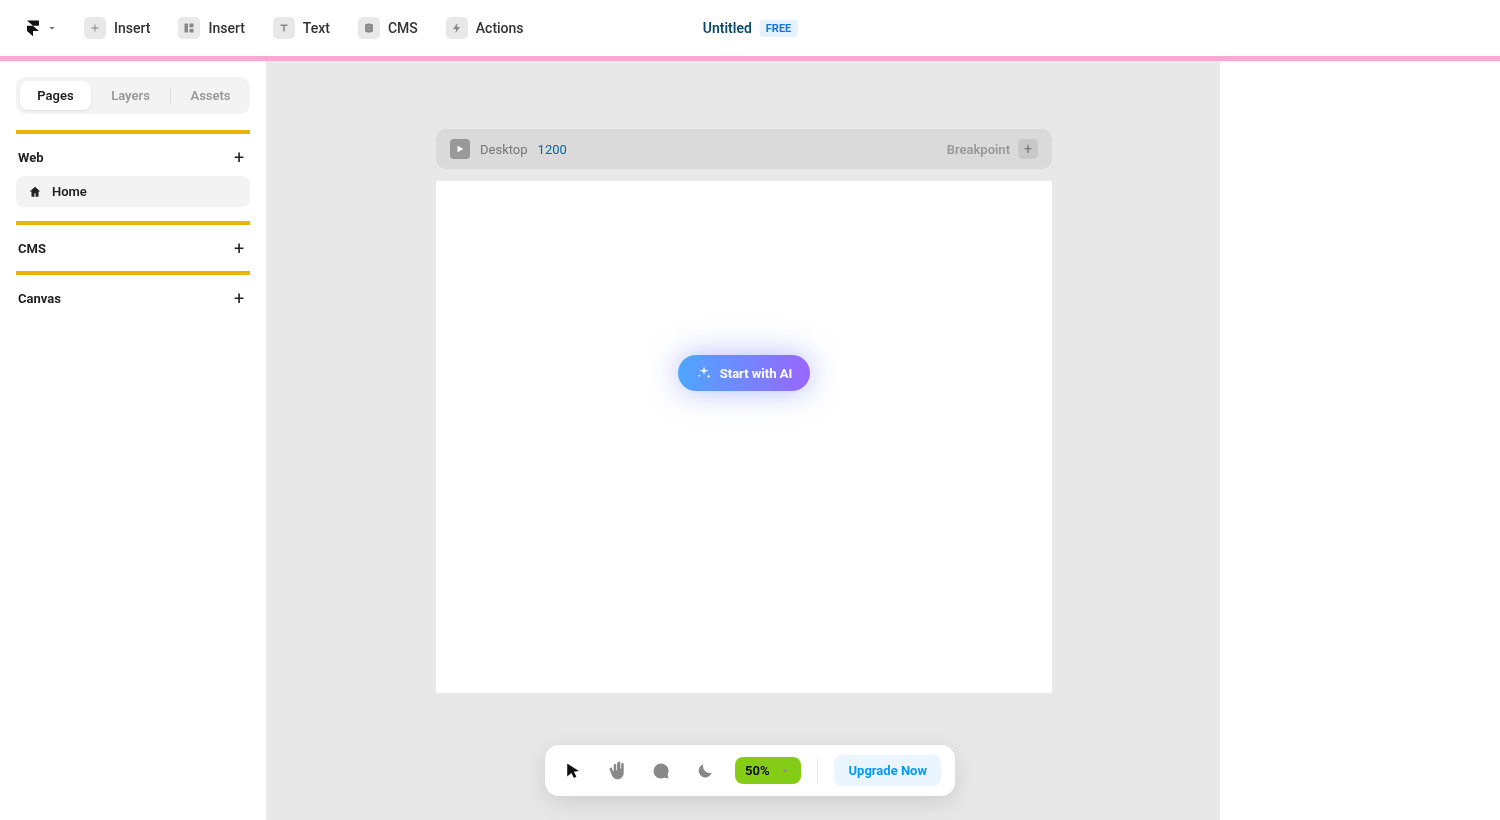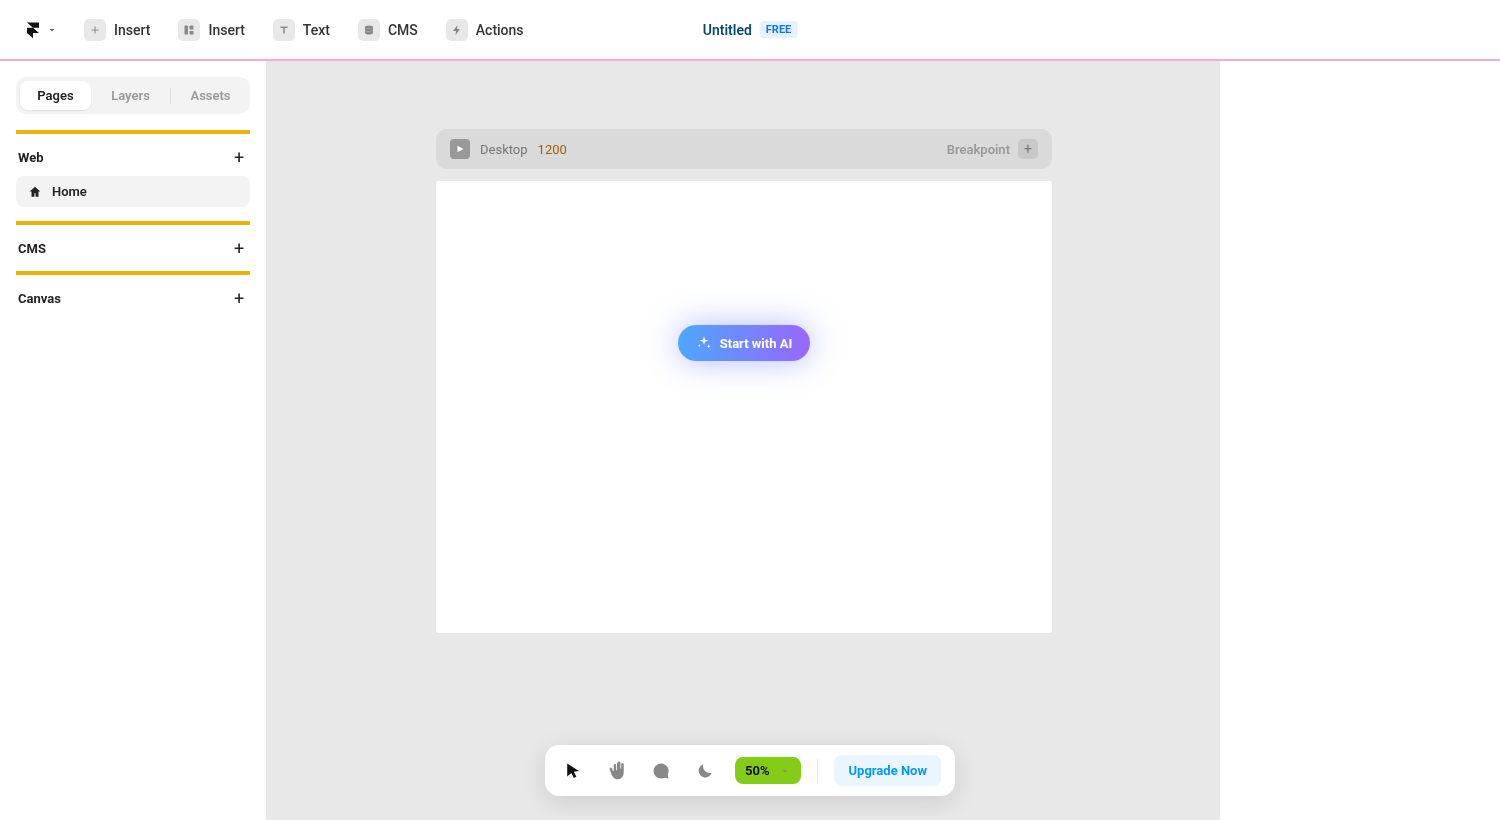--- a/index.html
+++ b/index.html
@@ -1,19 +1,19 @@
 <!DOCTYPE html>
 <html><head>
 <meta charset="utf-8">
 <style>
 * { margin: 0; padding: 0; box-sizing: border-box; font-family: -apple-system, BlinkMacSystemFont, "Segoe UI", Roboto, sans-serif; }
 body { width: 1500px; height: 820px; background: #fff; overflow: hidden; position: relative; }
 
 
-.topbar { height: 61px; border-bottom: 2px solid #f9a8d4; display: flex; align-items: center; padding: 0 16px; justify-content: space-between; }
+.topbar { height: 61px; border-bottom: 5px solid #f9a8d4; display: flex; align-items: center; padding: 0 16px; justify-content: space-between; }
 .topbar-left { display: flex; align-items: center; gap: 8px; }
 .logo-btn { display: flex; align-items: center; gap: 4px; padding: 6px 8px; border-radius: 8px; cursor: pointer; }
 .tool-btn { display: flex; align-items: center; gap: 8px; padding: 6px 10px; border-radius: 8px; cursor: pointer; font-size: 14px; font-weight: 500; color: #333; }
 .icon-box { width: 22px; height: 22px; background: #e8e8e8; border-radius: 5px; display: flex; align-items: center; justify-content: center; }
 .topbar-center { display: flex; align-items: center; gap: 8px; position: absolute; left: 50%; transform: translateX(-50%); }
 .project-title { font-size: 14px; font-weight: 600; color: #0c4a6e; }
 .free-badge { background: #e3f2fd; color: #1976d2; font-size: 11px; font-weight: 700; padding: 2px 6px; border-radius: 4px; }
 .topbar-right { display: flex; align-items: center; gap: 8px; }
 .avatar { width: 32px; height: 32px; background: #0099ff; color: #fff; font-size: 12px; font-weight: 700; border-radius: 8px; display: flex; align-items: center; justify-content: center; }
 .icon-btn { width: 32px; height: 32px; background: #f3f3f3; border-radius: 8px; display: flex; align-items: center; justify-content: center; cursor: pointer; }
@@ -35,25 +35,25 @@
 .page-item-label { font-size: 13px; font-weight: 600; color: #222; }
 
 .canvas-area { flex: 1; background: #e8e8e8; position: relative; display: flex; justify-content: flex-start; padding-left: 170px; padding-top: 68px; }
 .right-panel { width: 280px; background: #fff; }
 
 .frame-wrapper { width: 616px; }
 .frame-header { background: rgba(0,0,0,0.06); border-radius: 10px; padding: 10px 14px; display: flex; align-items: center; justify-content: space-between; margin-bottom: 12px; }
 .frame-header-left { display: flex; align-items: center; gap: 10px; }
 .play-icon-box { width: 20px; height: 20px; background: #999; border-radius: 4px; display: flex; align-items: center; justify-content: center; }
 .frame-label { font-size: 13px; font-weight: 400; color: #777; }
-.frame-size { font-size: 13px; color: #a16207; }
+.frame-size { font-size: 13px; color: #0369a1; }
 .frame-header-right { display: flex; align-items: center; gap: 8px; }
 .breakpoint-label { font-size: 13px; font-weight: 600; color: #999; }
 .breakpoint-plus { width: 20px; height: 20px; background: rgba(0,0,0,0.08); border-radius: 5px; display: flex; align-items: center; justify-content: center; font-size: 14px; color: #777; cursor: pointer; }
-.frame { width: 616px; height: 452px; background: #fff; border-radius: 2px; position: relative; display: flex; align-items: center; justify-content: center; }
+.frame { width: 616px; height: 512px; background: #fff; border-radius: 2px; position: relative; display: flex; align-items: center; justify-content: center; }
 .ai-button { background: linear-gradient(90deg, #4da6ff 0%, #9966ff 100%); color: #fff; padding: 10px 18px; border-radius: 999px; display: flex; align-items: center; gap: 8px; font-size: 13px; font-weight: 700; cursor: pointer; box-shadow: 0 0 30px rgba(100,120,255,0.5); position: relative; top: -64px; }
 
 
 .bottom-bar { position: absolute; bottom: 24px; left: 50%; transform: translateX(-50%); background: #fff; border-radius: 14px; box-shadow: 0 6px 24px rgba(0,0,0,0.12); padding: 10px 14px; display: flex; align-items: center; gap: 16px; }
 .bb-icon { width: 28px; height: 28px; display: flex; align-items: center; justify-content: center; cursor: pointer; color: #333; border-radius: 6px; }
 .zoom-control { background: #84cc16; border-radius: 8px; padding: 6px 10px; display: flex; align-items: center; gap: 10px; font-size: 13px; font-weight: 600; cursor: pointer; }
 .bb-divider { width: 1px; height: 24px; background: #e5e5e5; }
 .upgrade-btn { background: #eaf5ff; color: #0099ff; padding: 8px 14px; border-radius: 8px; font-size: 13px; font-weight: 700; cursor: pointer; }
 </style>
 </head>

